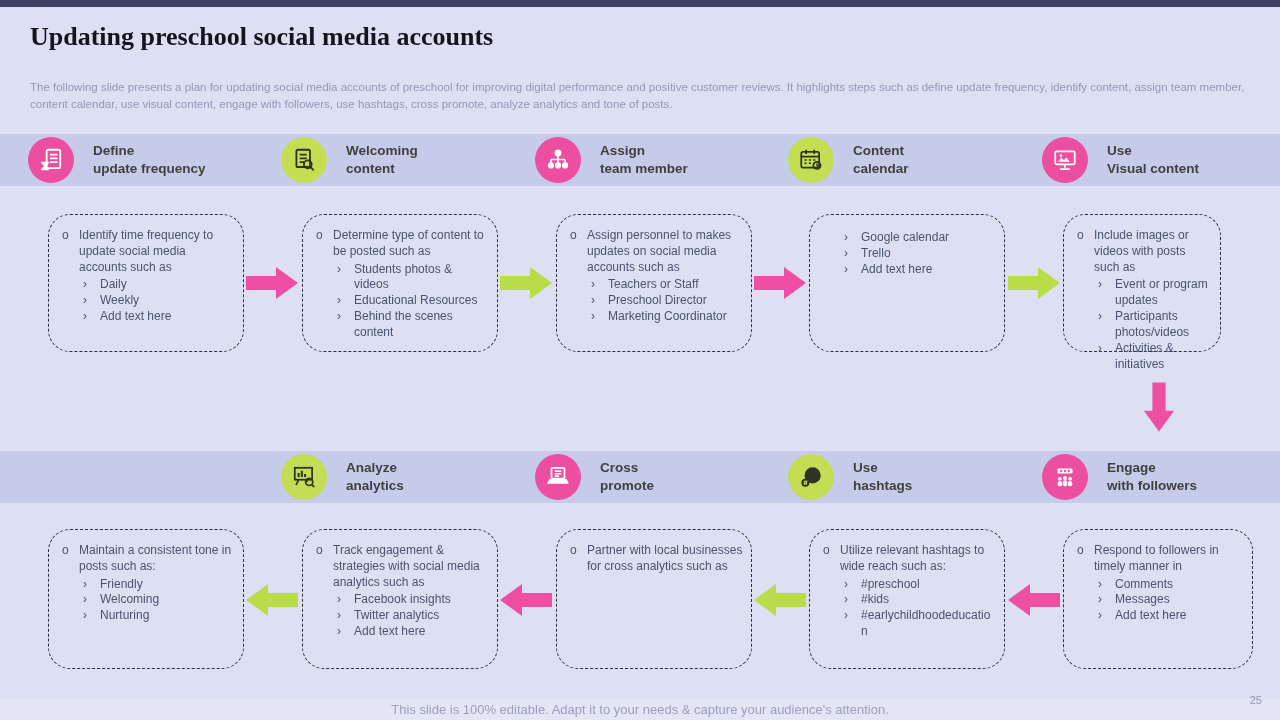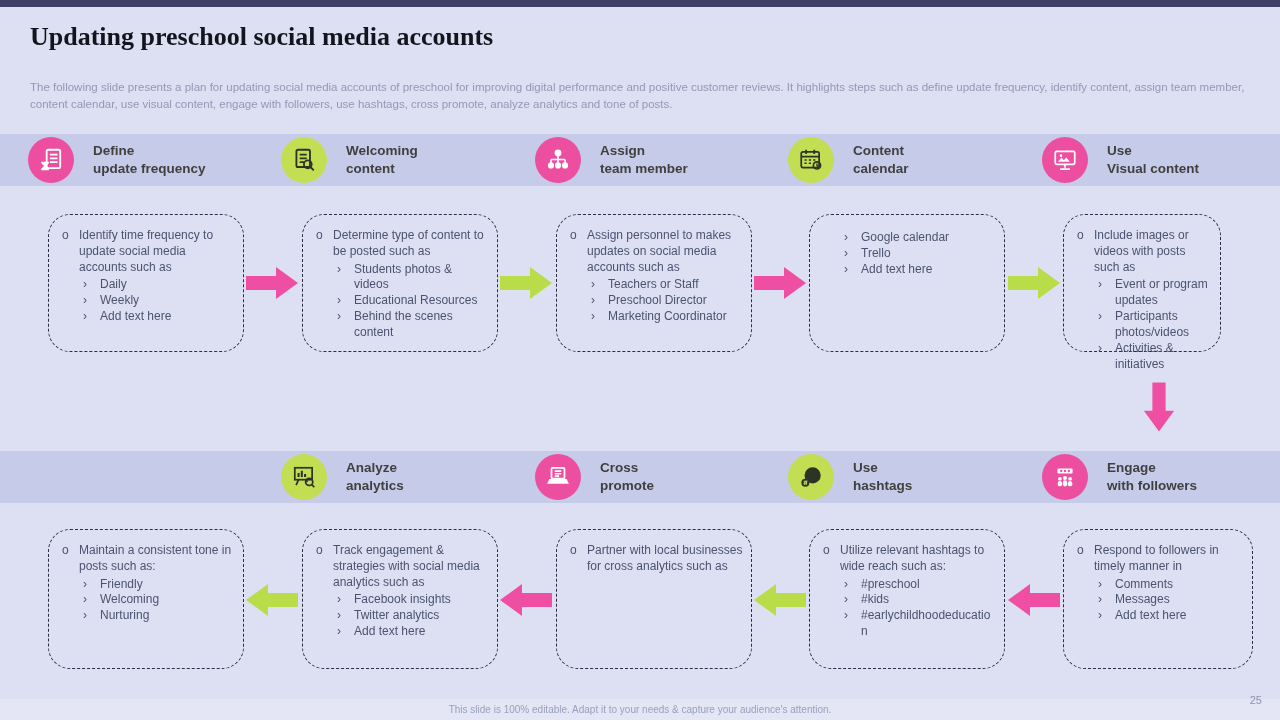--- a/index.html
+++ b/index.html
@@ -30,21 +30,21 @@
   .subs li span{overflow-wrap:anywhere;}
   .arrow{position:absolute;width:52px;height:36px;}
   .arrow svg{display:block;width:100%;height:100%;}
   .arrow.pink,.down-arrow{color:#ef4fa3;}
   .arrow.green{color:#b9dc49;}
   .arrow.left svg{transform:scaleX(-1);}
   .down-arrow{position:absolute;left:1142px;top:381px;width:34px;height:52px;}
   .down-arrow svg{display:block;width:100%;height:100%;}
   .footer-band{position:absolute;left:0;top:699px;width:1280px;height:21px;background:#e4e6f5;
                display:flex;align-items:center;justify-content:center;}
-  .footer-text{font-size:10px;color:#9aa0bd;text-align:center;}
+  .footer-text{font-size:13px;color:#9aa0bd;text-align:center;}
   .page-num{position:absolute;top:694px;right:18px;font-size:11px;color:#8e93ad;}
 </style>
 </head>
 <body>
 
 <div class="slide">
   <div class="top-strip"></div>
   <h1 class="title">Updating preschool social media accounts</h1>
   <p class="subtitle">The following slide presents a plan for updating social media accounts of preschool for improving digital performance and positive customer reviews. It highlights steps such as define update frequency, identify content, assign team member, content calendar, use visual content, engage with followers, use hashtags, cross promote, analyze analytics and tone of posts.</p>
 

